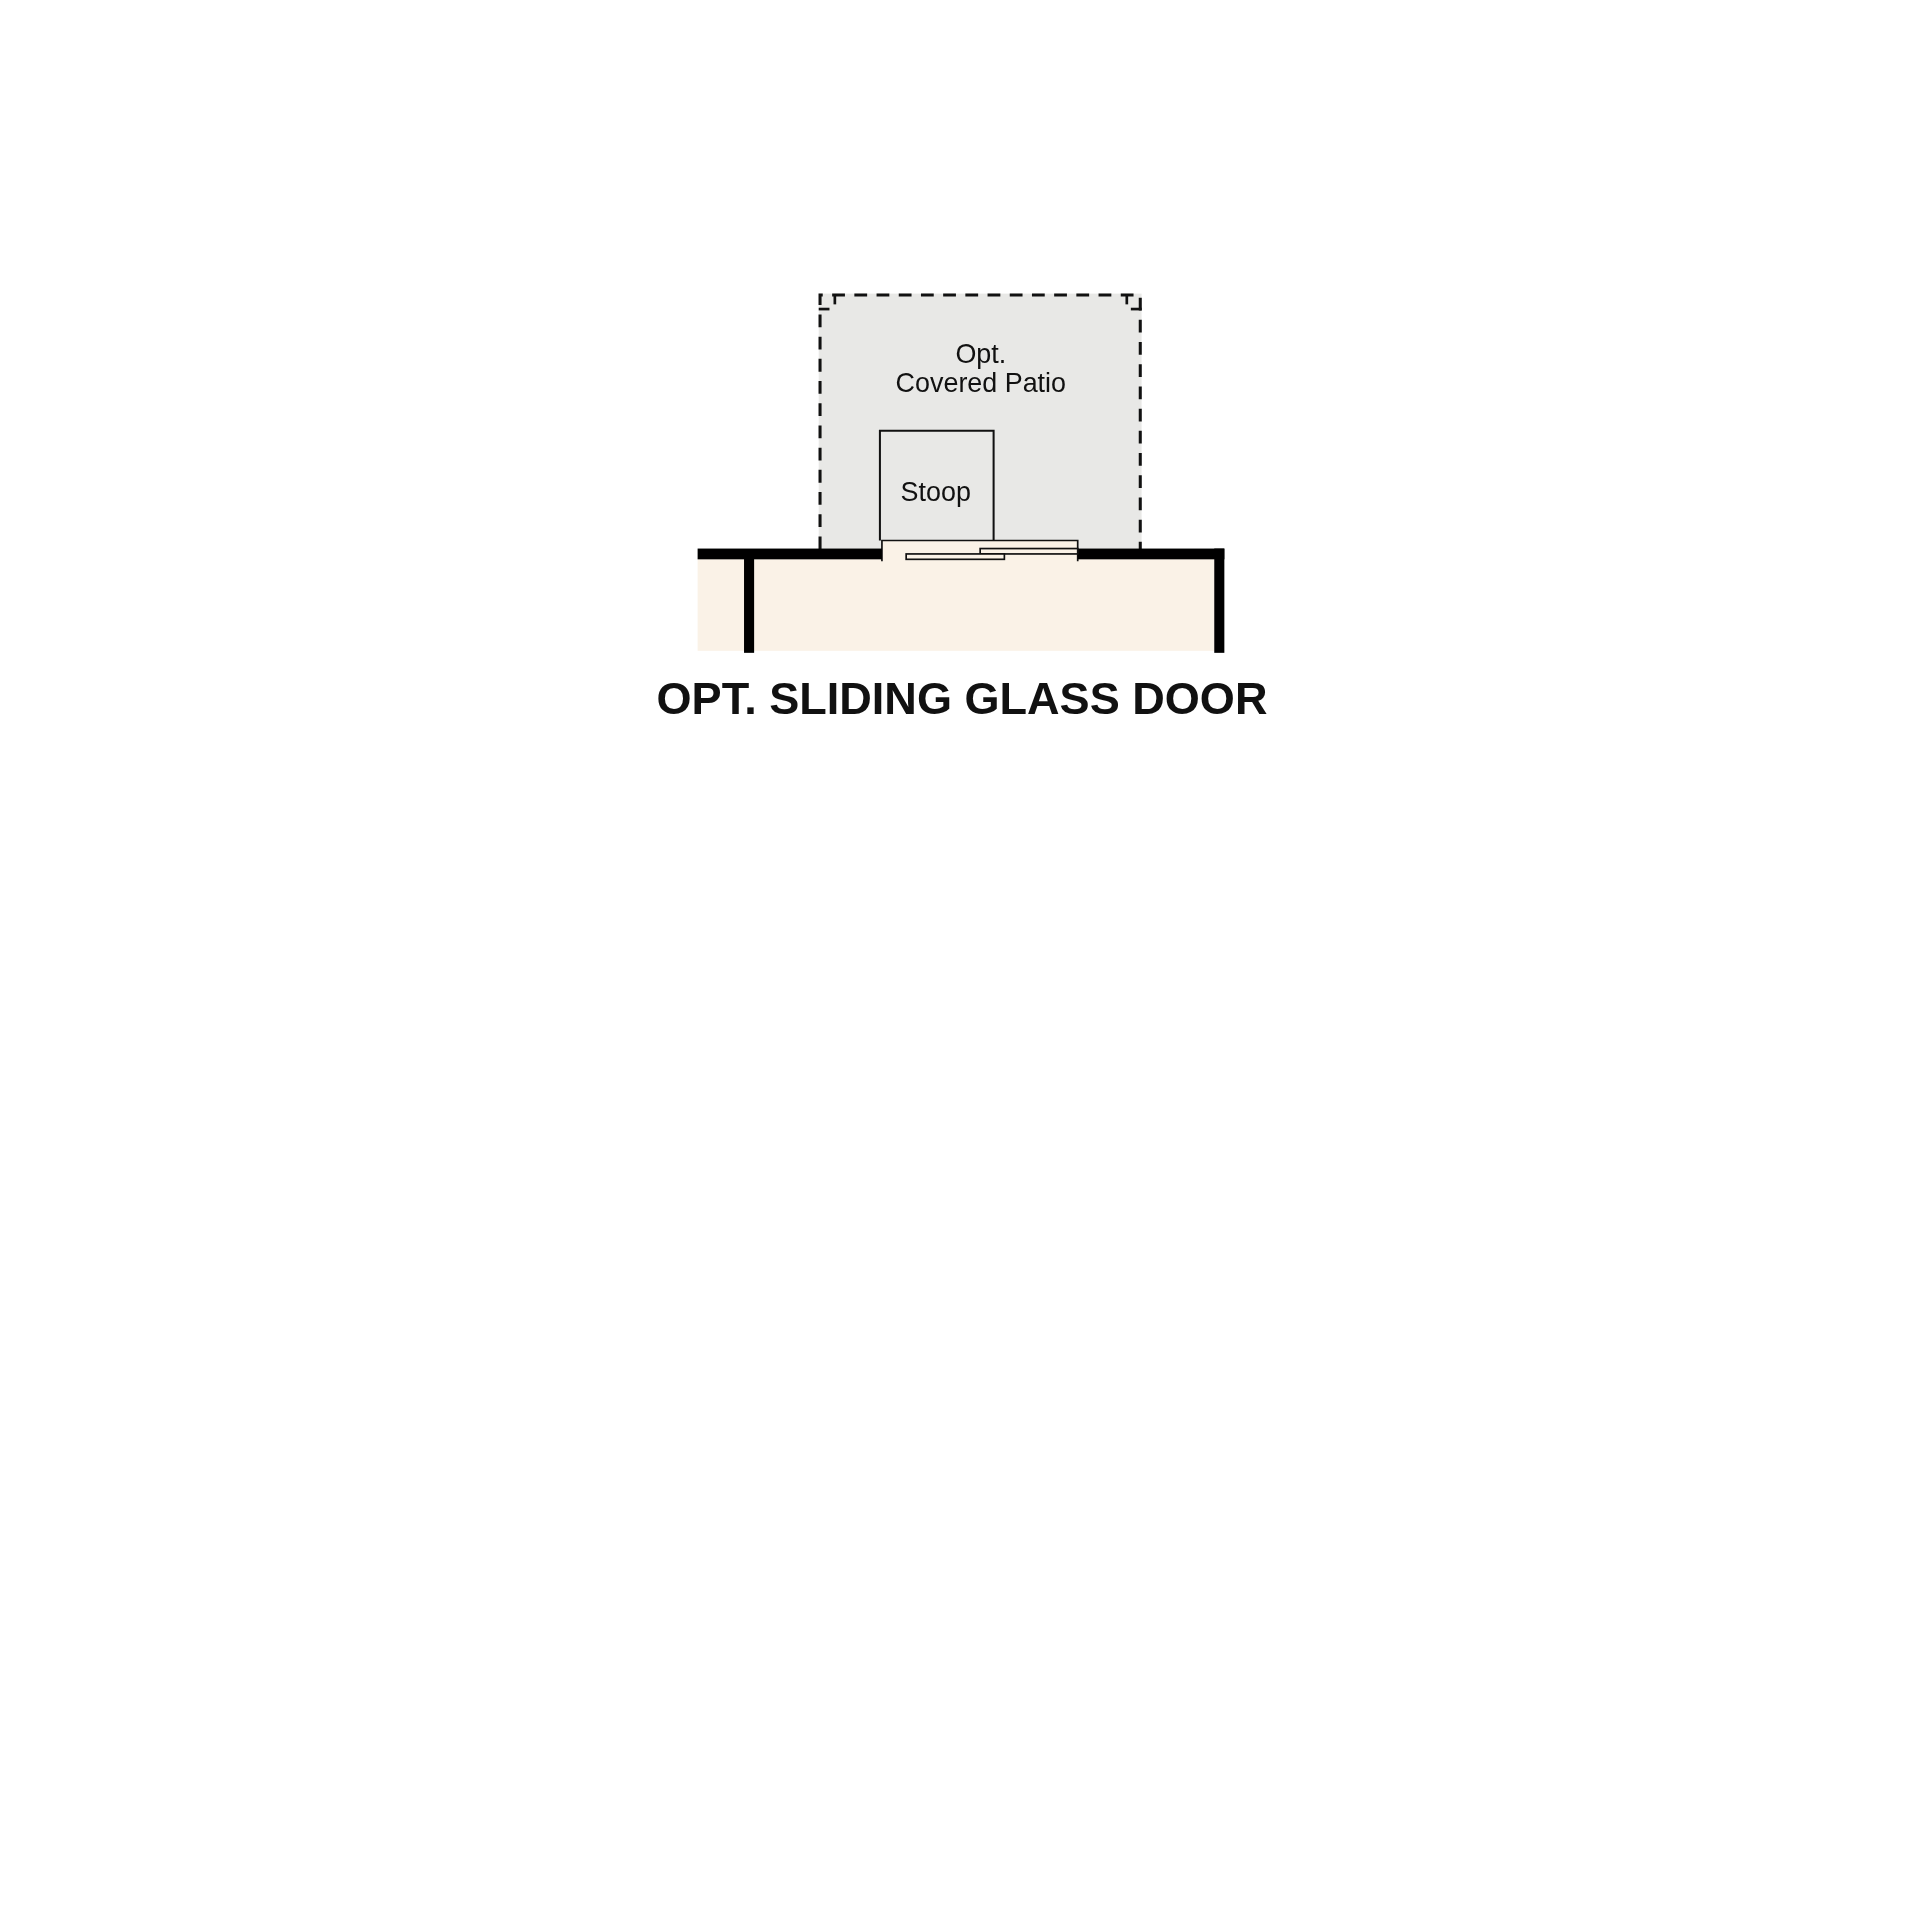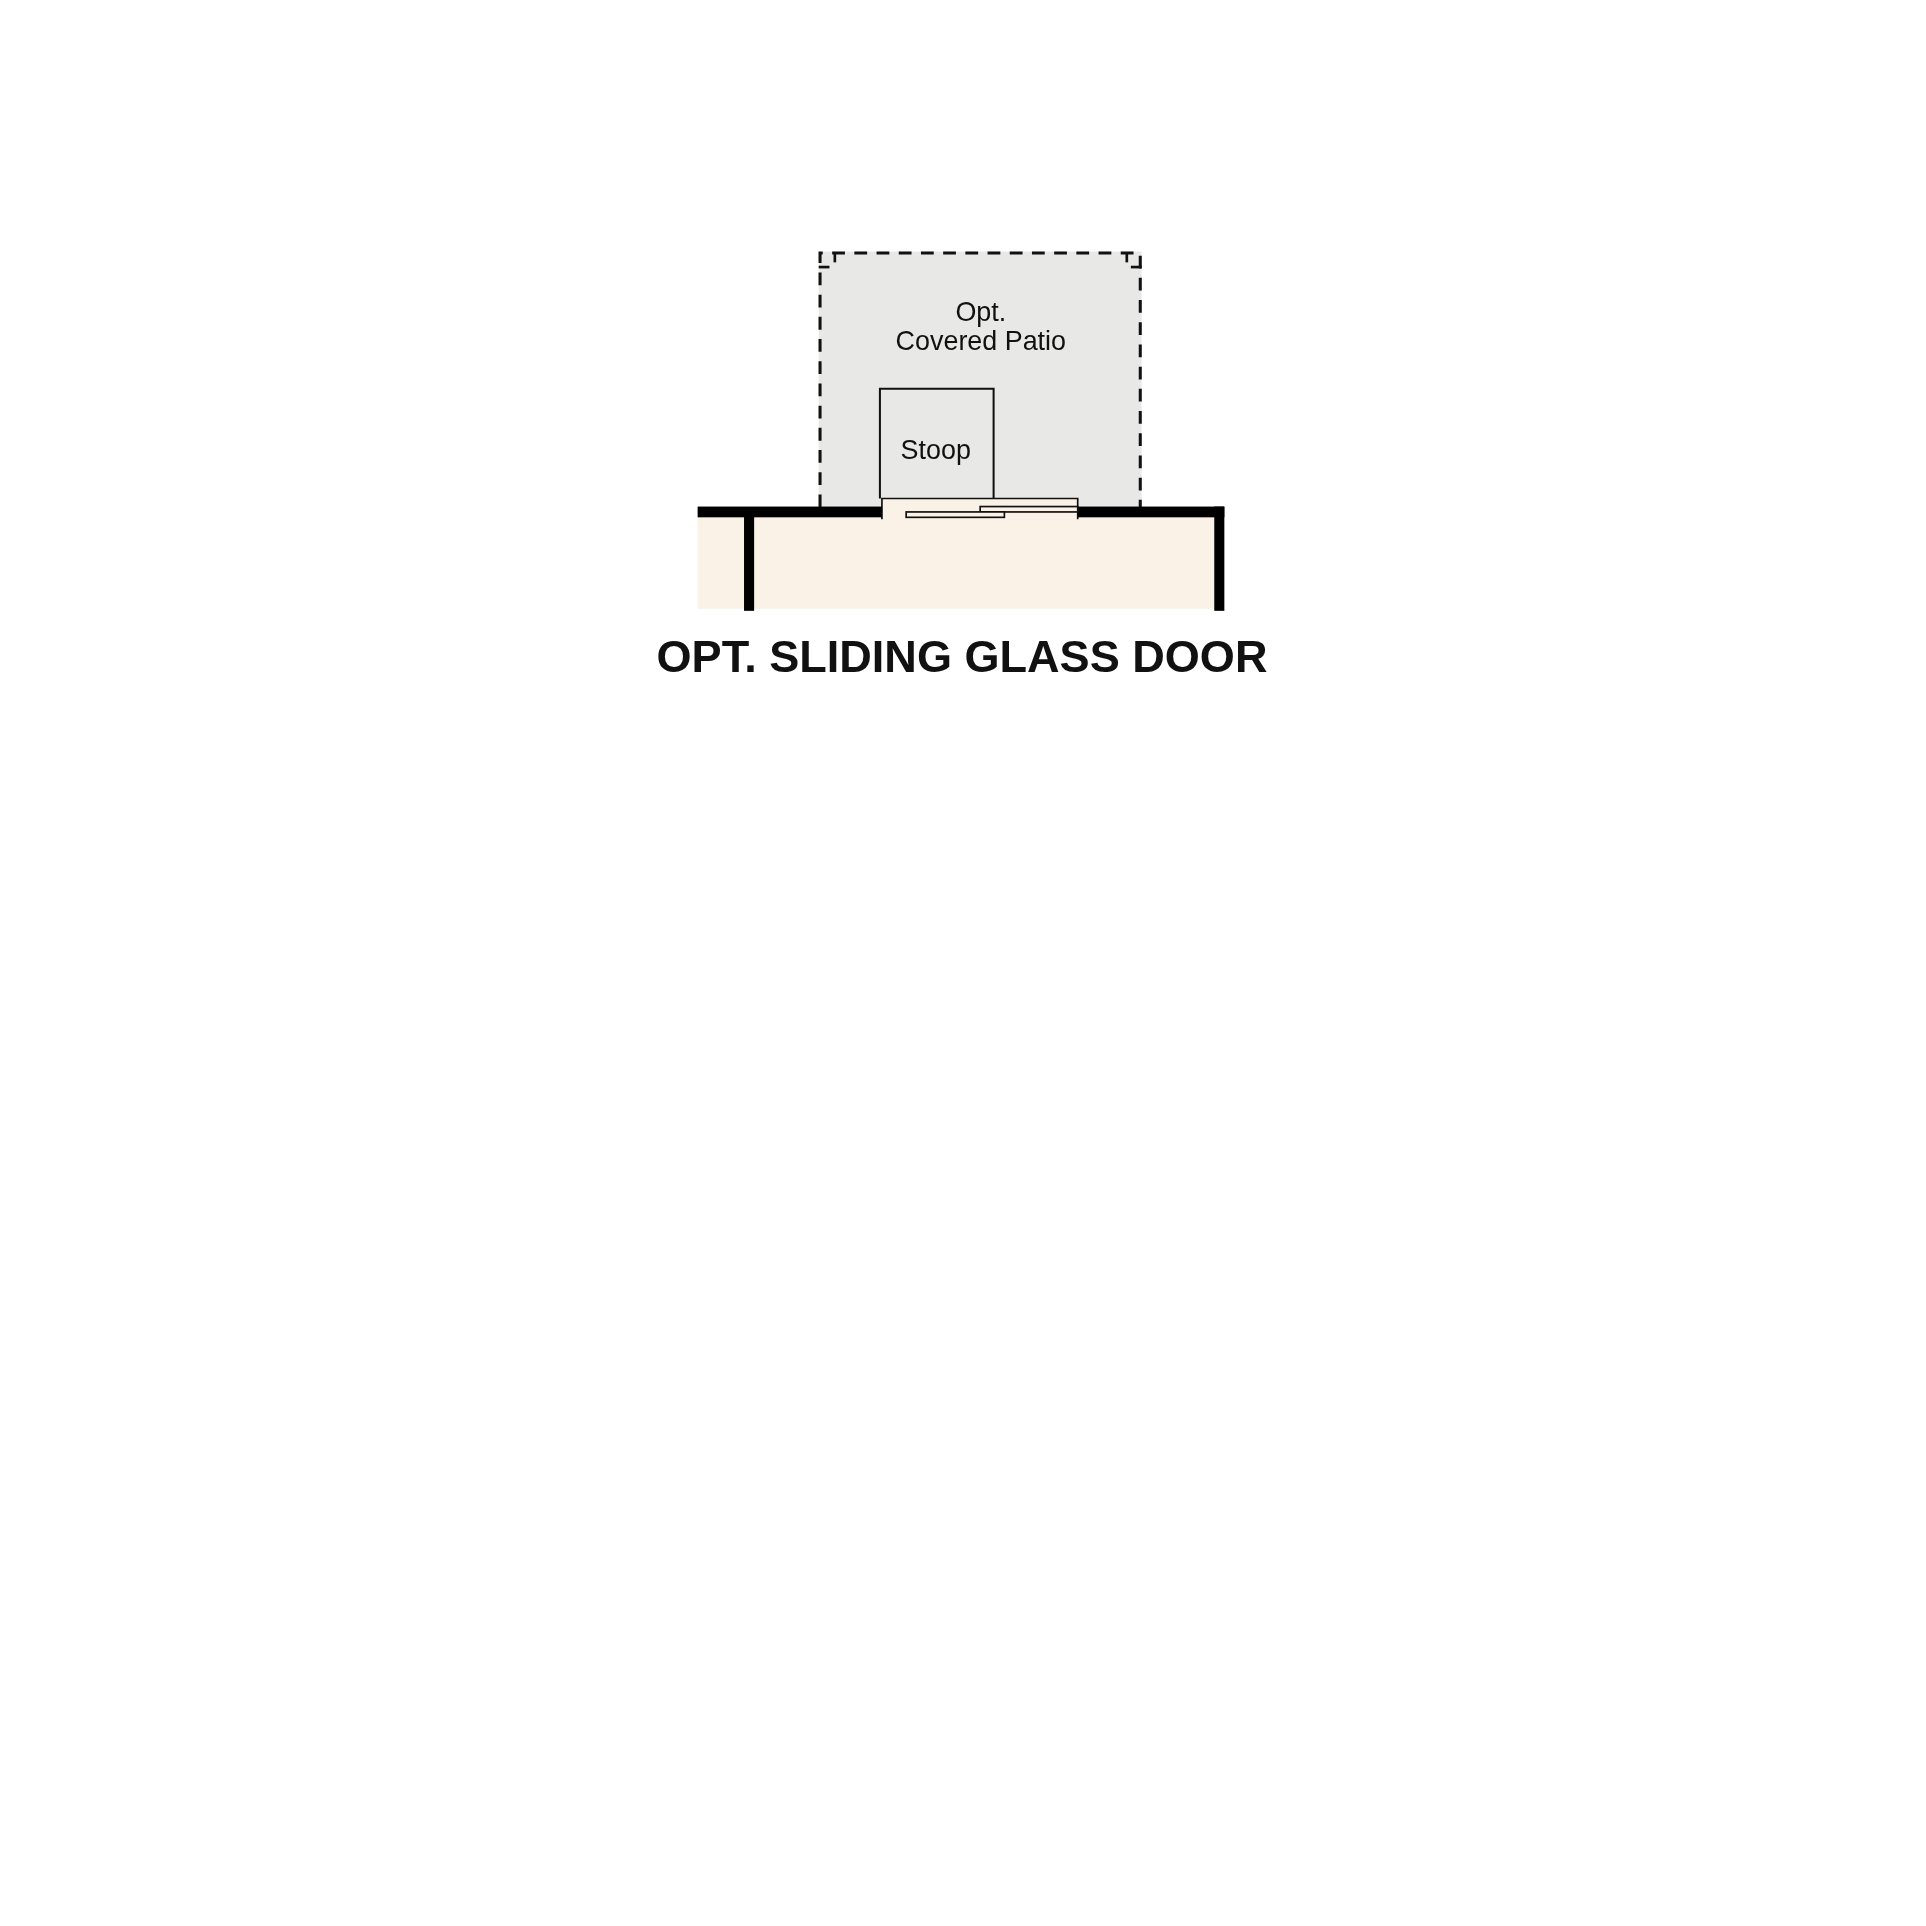--- a/index.html
+++ b/index.html
@@ -7,20 +7,21 @@
     padding: 0;
     background: var(--background, #ffffff);
   }
   #canvas {
     position: relative;
     width: 1926px;
     height: 1658px;
     background: var(--background, #ffffff);
     overflow: hidden;
     font-family: "Liberation Sans", sans-serif;
+    margin-top: 42px;
   }
   #plan-svg {
     position: absolute;
     left: 0;
     top: 0;
   }
   .patio-fill   { fill: var(--patio-fill, #e8e8e6); }
   .cream-fill   { fill: var(--interior-fill, #faf2e7); }
   .wall-fill    { fill: var(--wall, #000000); }
   .dashed-line  {

